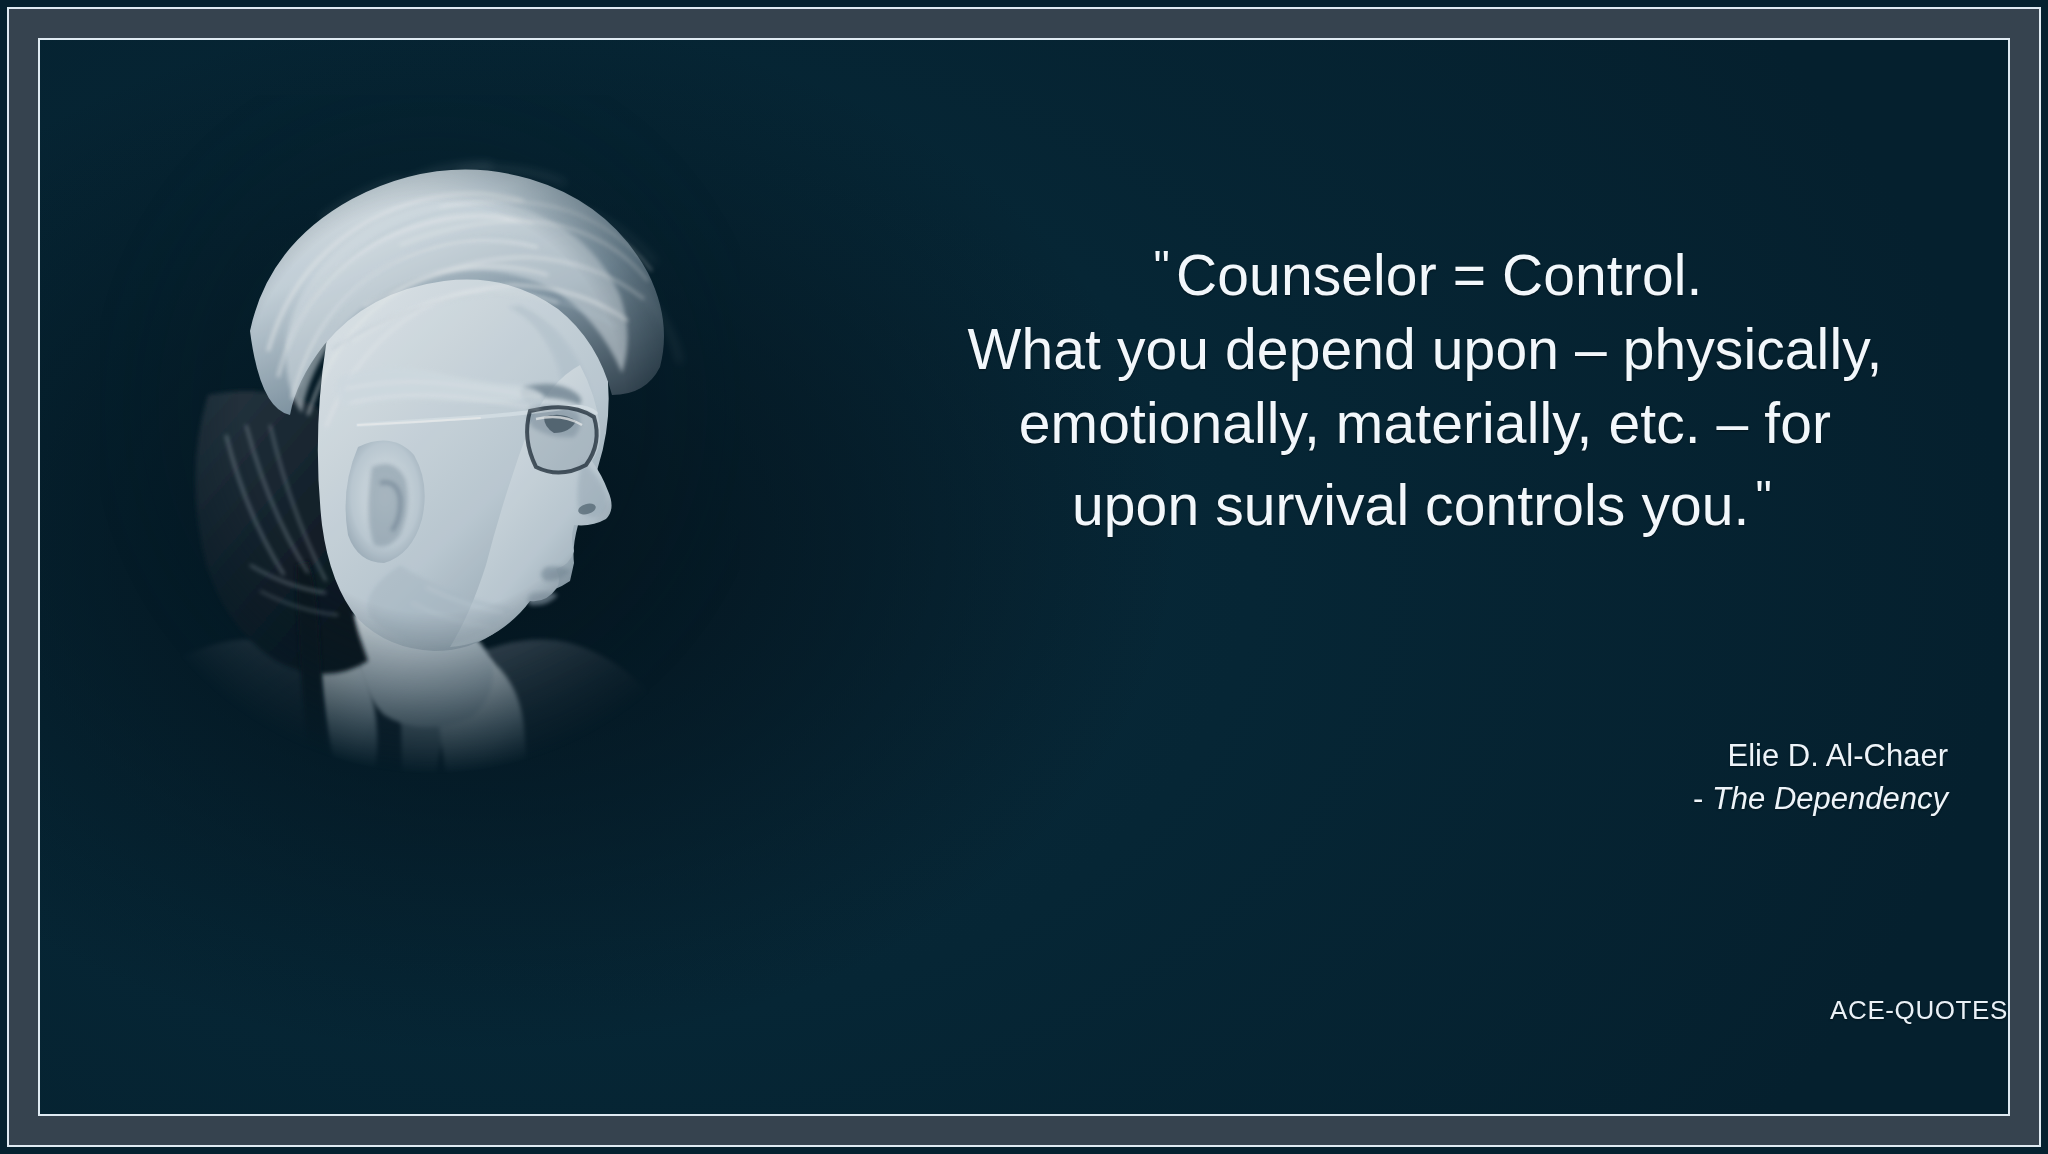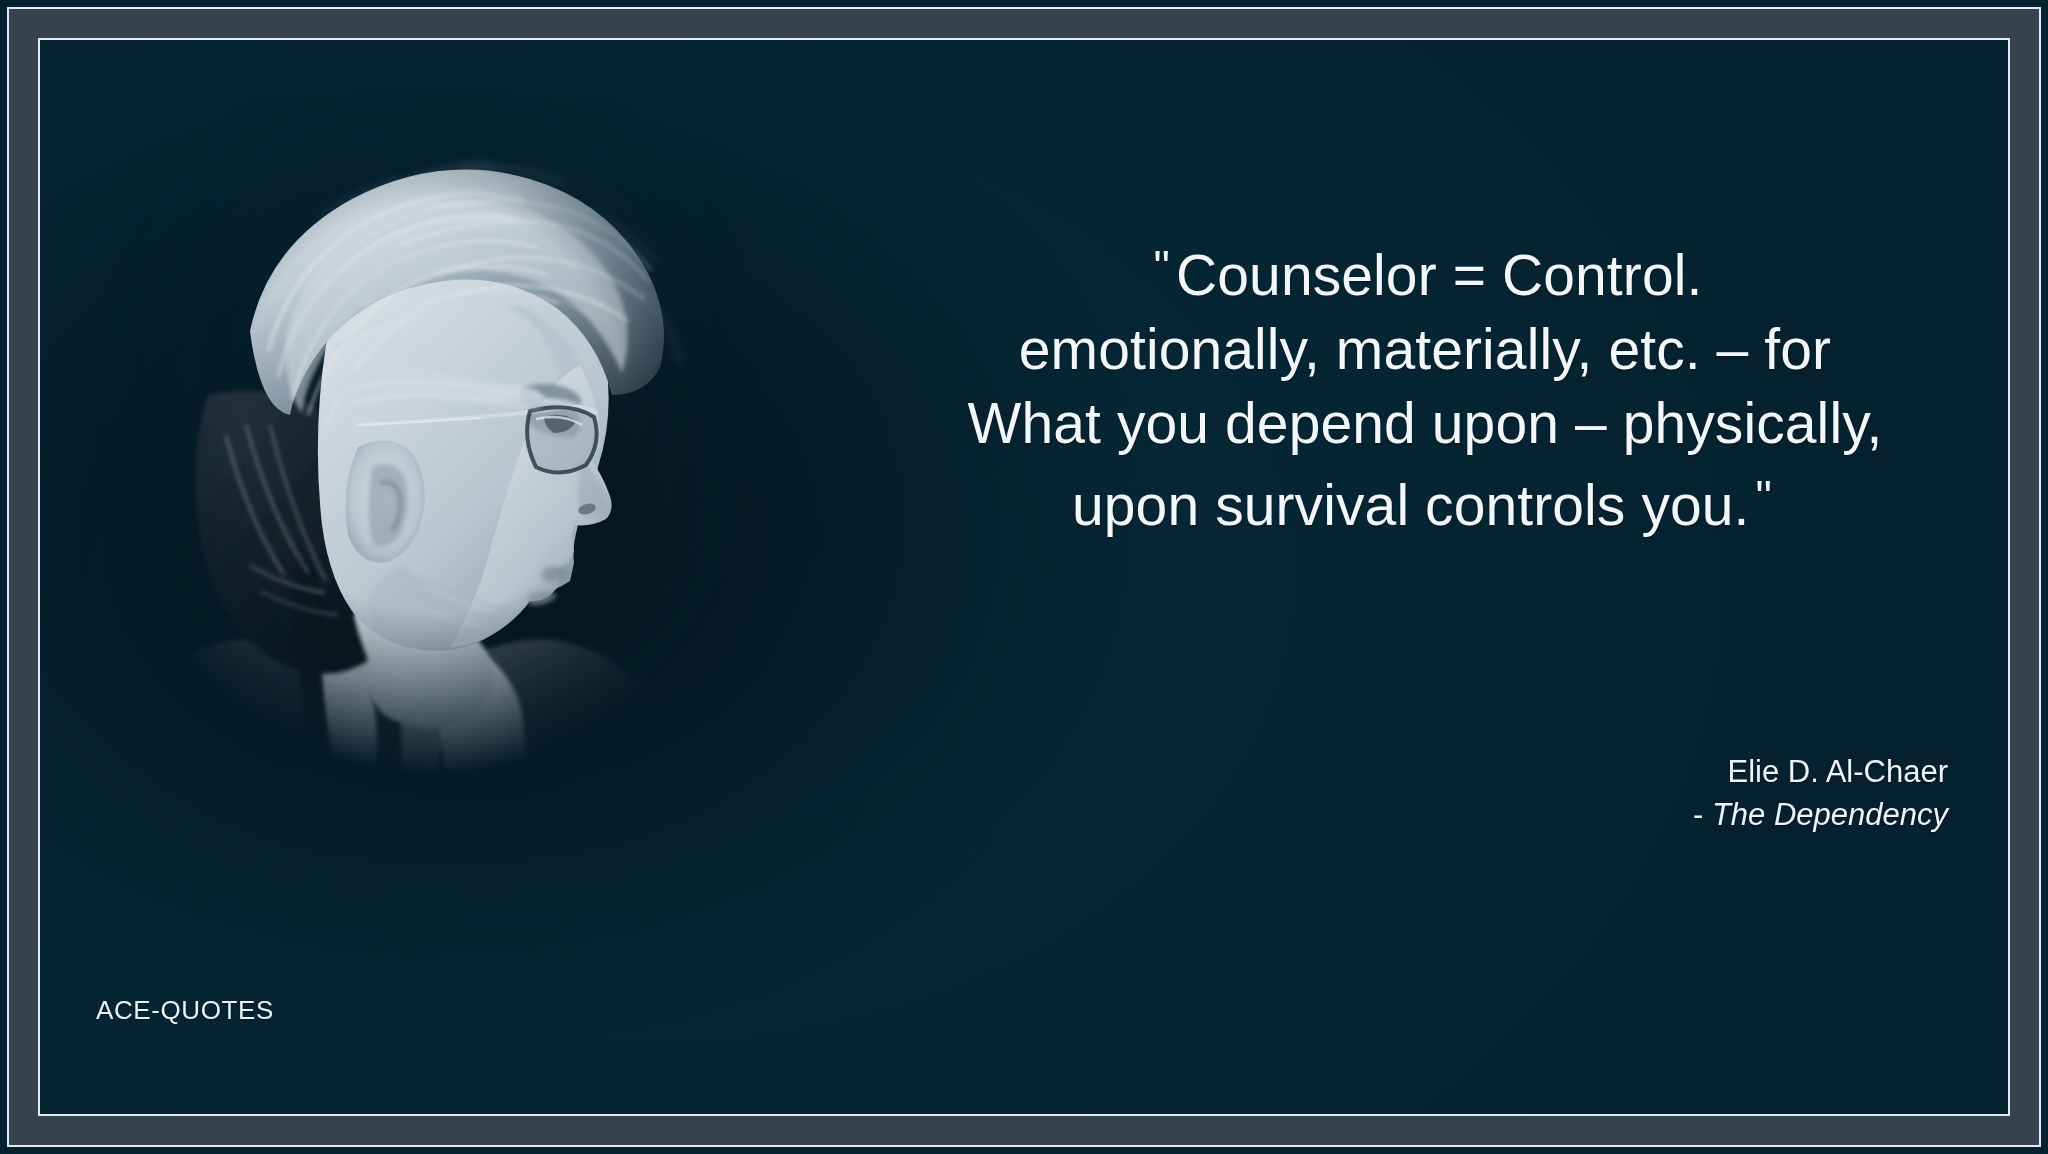--- a/index.html
+++ b/index.html
@@ -89,21 +89,21 @@
   .qmark {
     font-size: 46px;
     vertical-align: 12px;
     padding: 0 6px;
   }
 
   
   .attrib {
     position: absolute;
     left: 840px;
-    top: 710px;
+    top: 694px;
     width: 1090px;
     text-align: right;
     padding-right: 22px;
     box-sizing: border-box;
   }
   .attrib-author {
     color: #eef4f9;
     font-size: 31px;
     line-height: 43px;
     text-shadow: 0 1px 2px rgba(0,0,0,0.4);
@@ -114,24 +114,24 @@
     line-height: 43px;
     text-shadow: 0 1px 2px rgba(0,0,0,0.4);
   }
   .attrib-source em {
     font-style: italic;
   }
 
   
   .footer {
     position: absolute;
-    left: 8px;
+    left: 0;
     right: 0;
     bottom: 88px;
-    text-align: left;
+    text-align: right;
     margin-left: 48px;
   }
   .footer-text {
     color: #eaf1f7;
     font-size: 26px;
     letter-spacing: 0.6px;
     text-shadow: 0 1px 2px rgba(0,0,0,0.4);
   }
 </style>
 </head>
@@ -359,22 +359,22 @@
 
           <rect x="0" y="0" width="640" height="680" fill="#0a2533" opacity="0.10"></rect>
         </svg>
       </div>
     </div>
 
     <div class="quote-area">
       <div class="quote-line">
         <span class="qmark">"</span><span>Counselor = Control.</span>
       </div>
+      <div class="quote-line">What you depend upon – physically,</div>
       <div class="quote-line">emotionally, materially, etc. – for</div>
-      <div class="quote-line">What you depend upon – physically,</div>
       <div class="quote-line">
         <span>upon survival controls you.</span><span class="qmark">"</span>
       </div>
     </div>
 
     <div class="attrib">
       <div class="attrib-author">Elie D. Al-Chaer</div>
       <div class="attrib-source"><span>- </span><em>The Dependency</em></div>
     </div>
 

